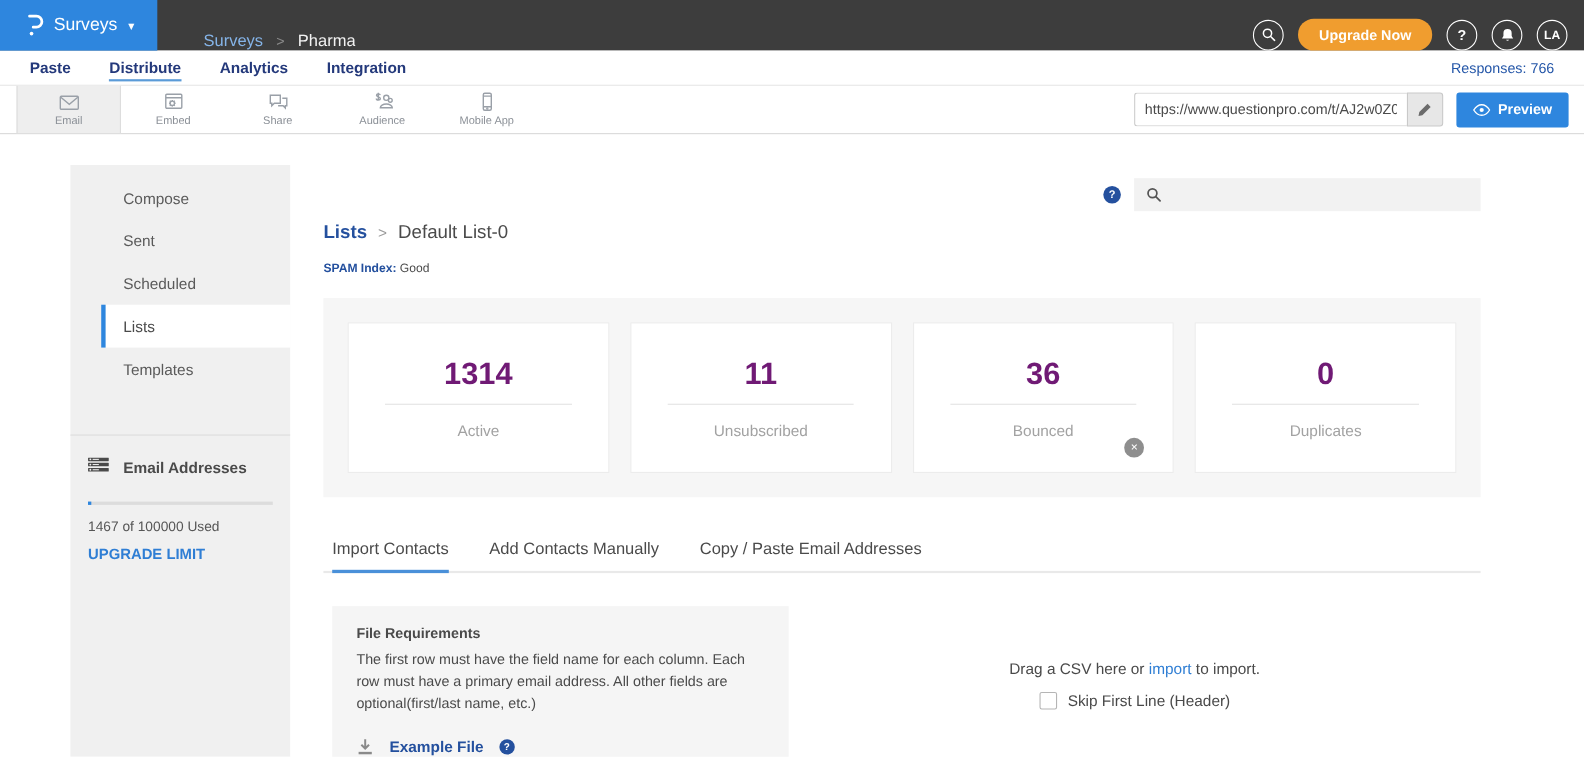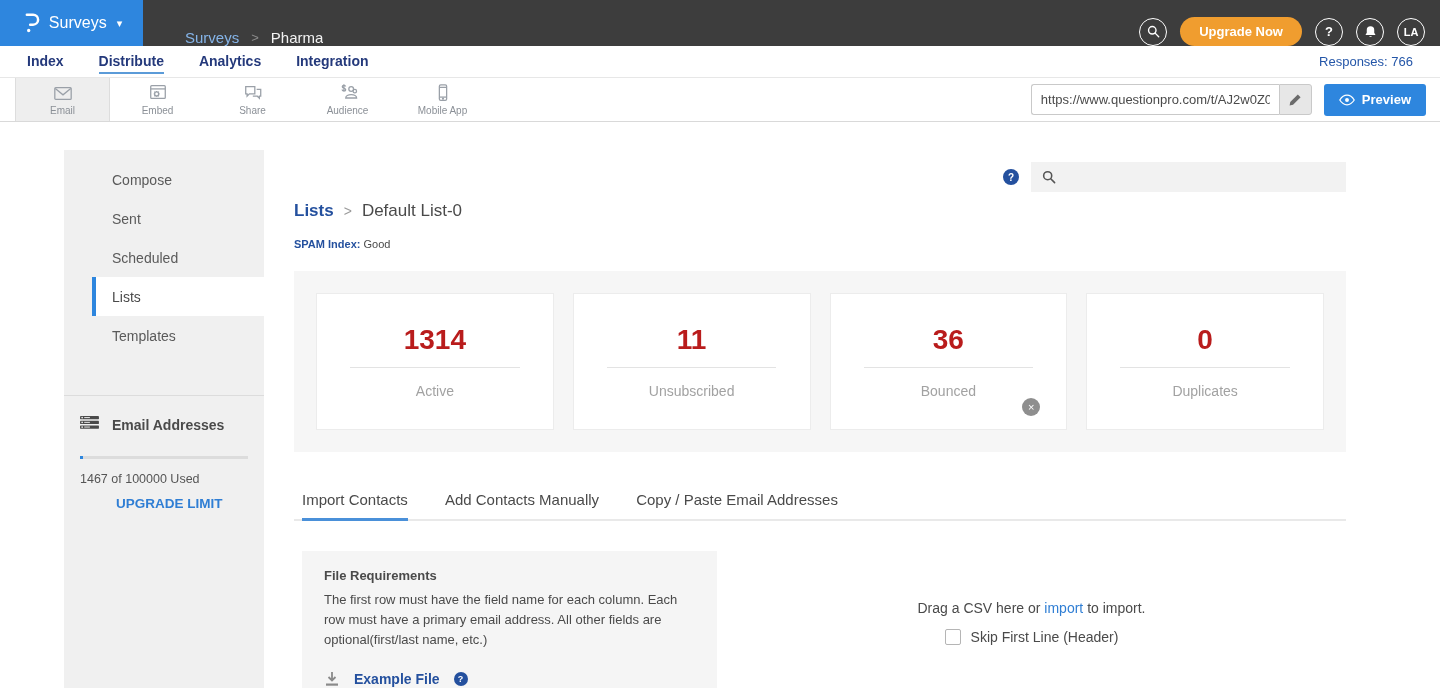--- a/index.html
+++ b/index.html
@@ -59,21 +59,21 @@
   .side-item { height:39px; display:flex; align-items:center; padding-left:20px;
     font-size:14px; color:#5a5a5a; cursor:pointer; }
   .side-item.active { background:#fff; border-left:4px solid #2e86de; padding-left:16px; color:#4a4a4a; }
   .email-block { margin-top:40px; border-top:1px solid #dcdcdc; padding:20px 16px 0 16px; }
   .email-title-row { display:flex; align-items:center; gap:13px; }
   .email-title-row svg { width:19px; height:17px; }
   .email-title { font-size:14px; font-weight:700; color:#4a4a4a; }
   .usage-track { margin-top:23px; height:3px; background:#dcdcdc; width:168px; position:relative; }
   .usage-fill { position:absolute; left:0; top:0; height:3px; background:#2e86de; }
   .usage-text { margin-top:13px; font-size:12.5px; color:#555; }
-  .upgrade-link { margin-top:10px; font-size:13.5px; font-weight:700; color:#2f7ed4; cursor:pointer;margin-left:36px; }
+  .upgrade-link { margin-top:10px; font-size:13.5px; font-weight:700; color:#2f7ed4; cursor:pointer; }
 
   
   .content { flex:1; background:#fff; padding:12px 30px 0 30px; position:relative; }
   .content-top { display:flex; justify-content:flex-end; align-items:center; gap:12px; }
   .help-dot { width:16px; height:16px; border-radius:50%; background:#24509e; color:#fff;
     font-size:10px; font-weight:700; display:flex; align-items:center; justify-content:center; cursor:pointer; }
   .search-box { width:315px; height:30px; background:#f2f2f2; display:flex; align-items:center;
     gap:9px; padding:0 11px; }
   .search-box svg { width:14px; height:14px; stroke:#555; fill:none; stroke-width:1.8; flex:0 0 auto; }
   .search-input { border:none; background:transparent; outline:none; font-size:14px; color:#4a4a4a;
@@ -84,21 +84,21 @@
   .list-breadcrumb .lb-parent { color:#24509e; font-weight:600; cursor:pointer; }
   .list-breadcrumb .lb-sep { color:#9b9b9b; font-size:14px; }
   .list-breadcrumb .lb-current { color:#4a4a4a; }
   .spam-row { margin-top:17px; font-size:11px; }
   .spam-label { color:#24509e; font-weight:700; }
   .spam-value { color:#4a4a4a; }
 
   .stats-panel { margin-top:21px; background:#f6f6f6; padding:22px; display:flex; gap:19px; }
   .stat-card { flex:1; background:#fff; border:1px solid #ececec; height:137px;
     display:flex; flex-direction:column; align-items:center; justify-content:center; position:relative; }
-  .stat-value { font-size:28px; font-weight:700; color:#b91c1c; }
+  .stat-value { font-size:28px; font-weight:700; color:#701a75; }
   .stat-divider { width:72%; border-bottom:1px solid #e3e3e3; margin:11px 0 15px; }
   .stat-label { font-size:14px; color:#a2a2a2; }
   .stat-clear { position:absolute; right:26px; bottom:13px; width:18px; height:18px; border-radius:50%;
     background:#8e8e8e; color:#fff; font-size:11px; line-height:18px; text-align:center; cursor:pointer; }
 
   .contact-tabs { margin-top:39px; display:flex; gap:37px; border-bottom:2px solid #e9e9e9; padding-left:8px; }
   .contact-tab { font-size:15px; color:#4a4a4a; padding-bottom:10px; cursor:pointer; }
   .contact-tab.active { border-bottom:3px solid #4a90d9; margin-bottom:-2px; }
 
   .import-row { margin-top:30px; display:flex; }
@@ -152,21 +152,21 @@
       </svg>
     </div>
     <div class="circle-btn">
       <span style="font-size:11px;">LA</span>
     </div>
   </div>
 </header>
 
 <nav class="nav-row">
   <div class="nav-tabs">
-    <span class="nav-tab">Index</span>
+    <span class="nav-tab">Paste</span>
     <span class="nav-tab active">Distribute</span>
     <span class="nav-tab">Analytics</span>
     <span class="nav-tab">Integration</span>
   </div>
   <span class="nav-responses">Responses: 766</span>
 </nav>
 
 <div class="toolbar">
   <div class="tool-items">
     <div class="tool-item active">

